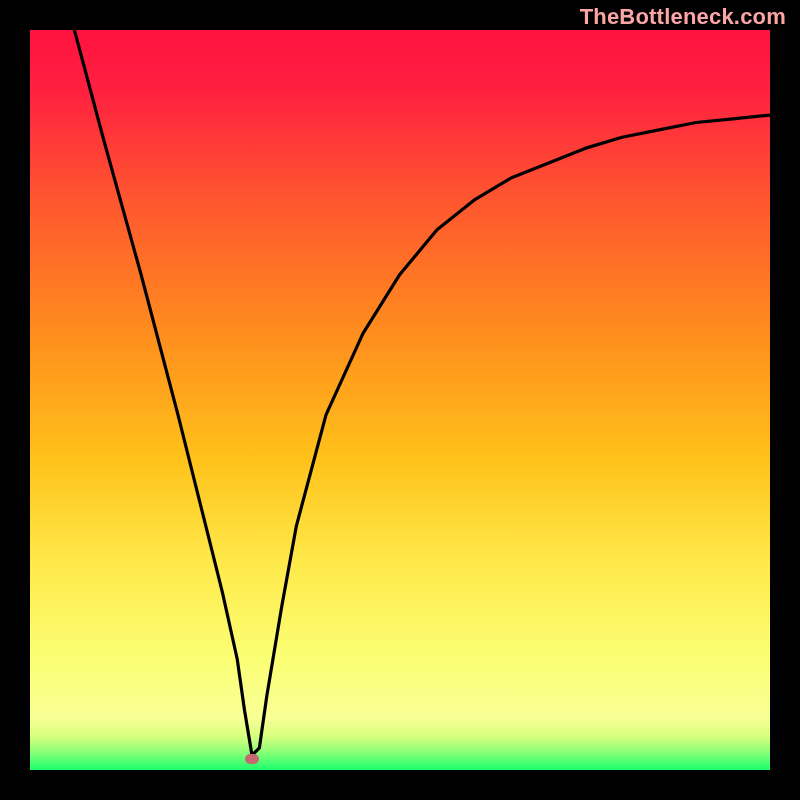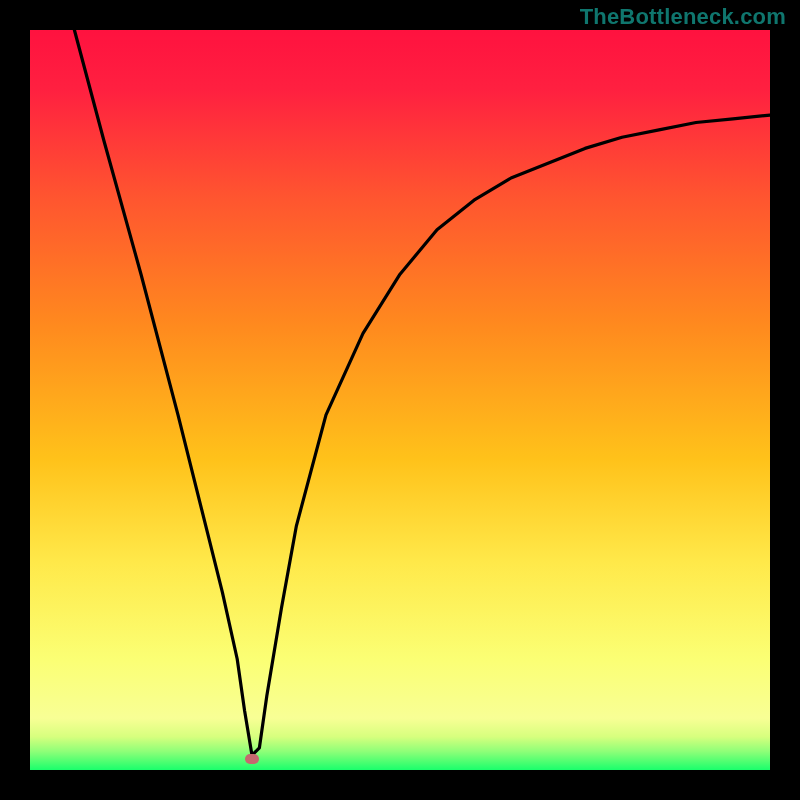--- a/index.html
+++ b/index.html
@@ -14,21 +14,21 @@
   .frame {
     position: relative;
     width: 800px;
     height: 800px;
     background: #000;
   }
   .watermark {
     position: absolute;
     top: 4px;
     right: 14px;
-    color: #0f766e;
+    color: #fca5a5;
     font-size: 22px;
     font-weight: 600;
     z-index: 10;
     letter-spacing: 0.2px;
   }
   .plot-area {
     position: absolute;
     left: 30px;
     top: 30px;
     width: 740px;

